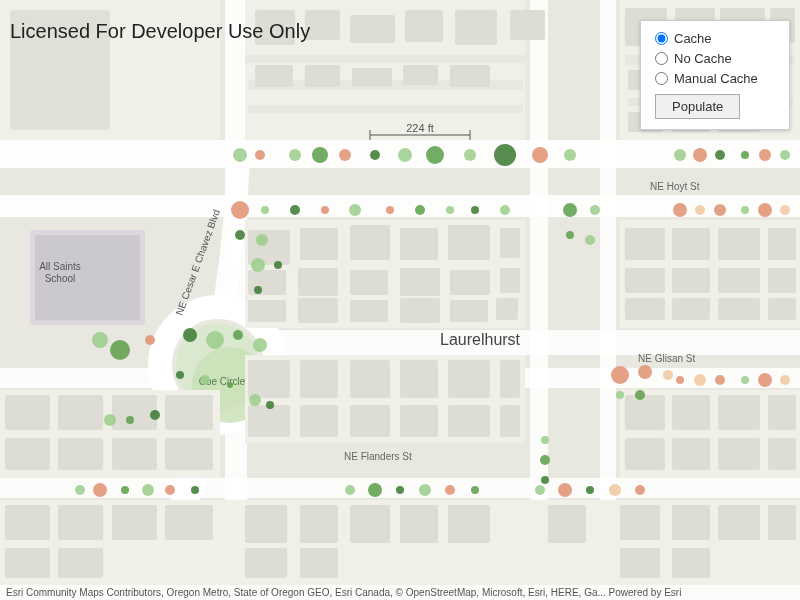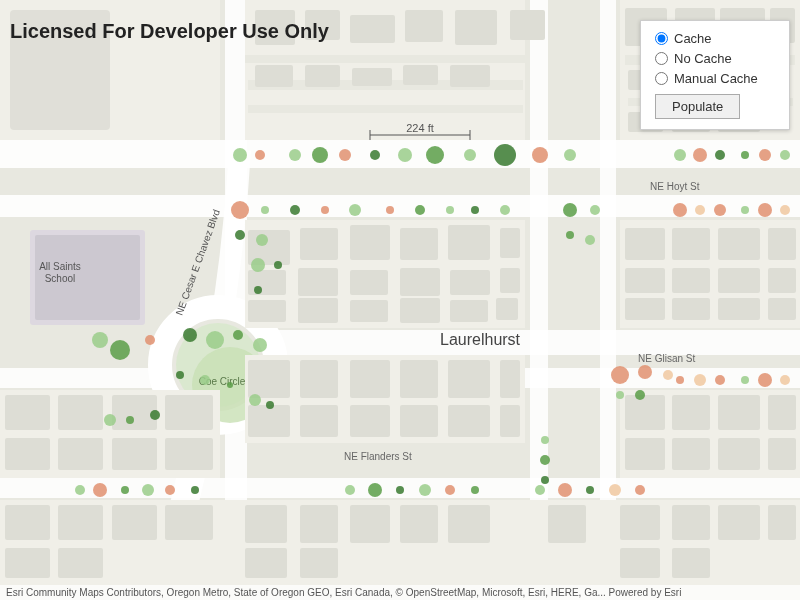--- a/index.html
+++ b/index.html
@@ -18,21 +18,21 @@
       top: 0; left: 0;
       width: 100%; height: 100%;
     }
 
     
     #map-title {
       position: absolute;
       top: 20px;
       left: 10px;
       font-size: 20px;
-      font-weight: bold;
+      font-weight: normal;
       color: #222;
       z-index: 10;
       pointer-events: none;
     }
 
     
     #legend-panel {
       position: absolute;
       top: 20px;
       right: 10px;

